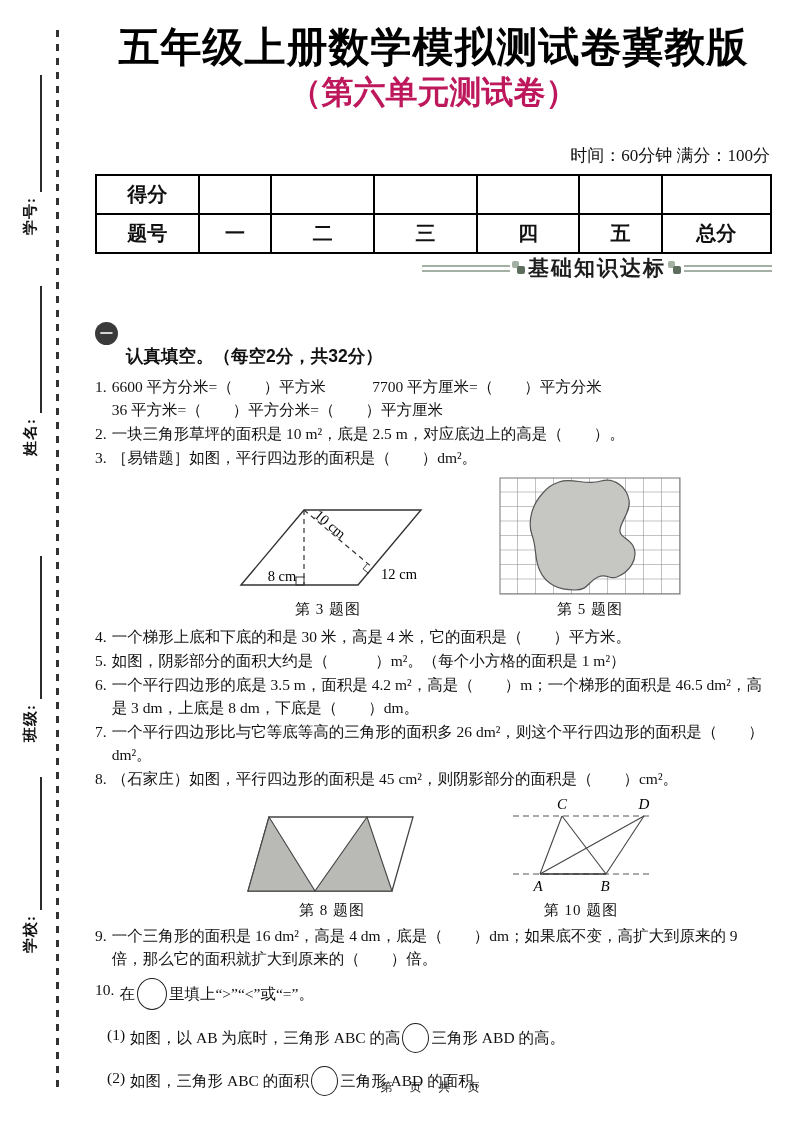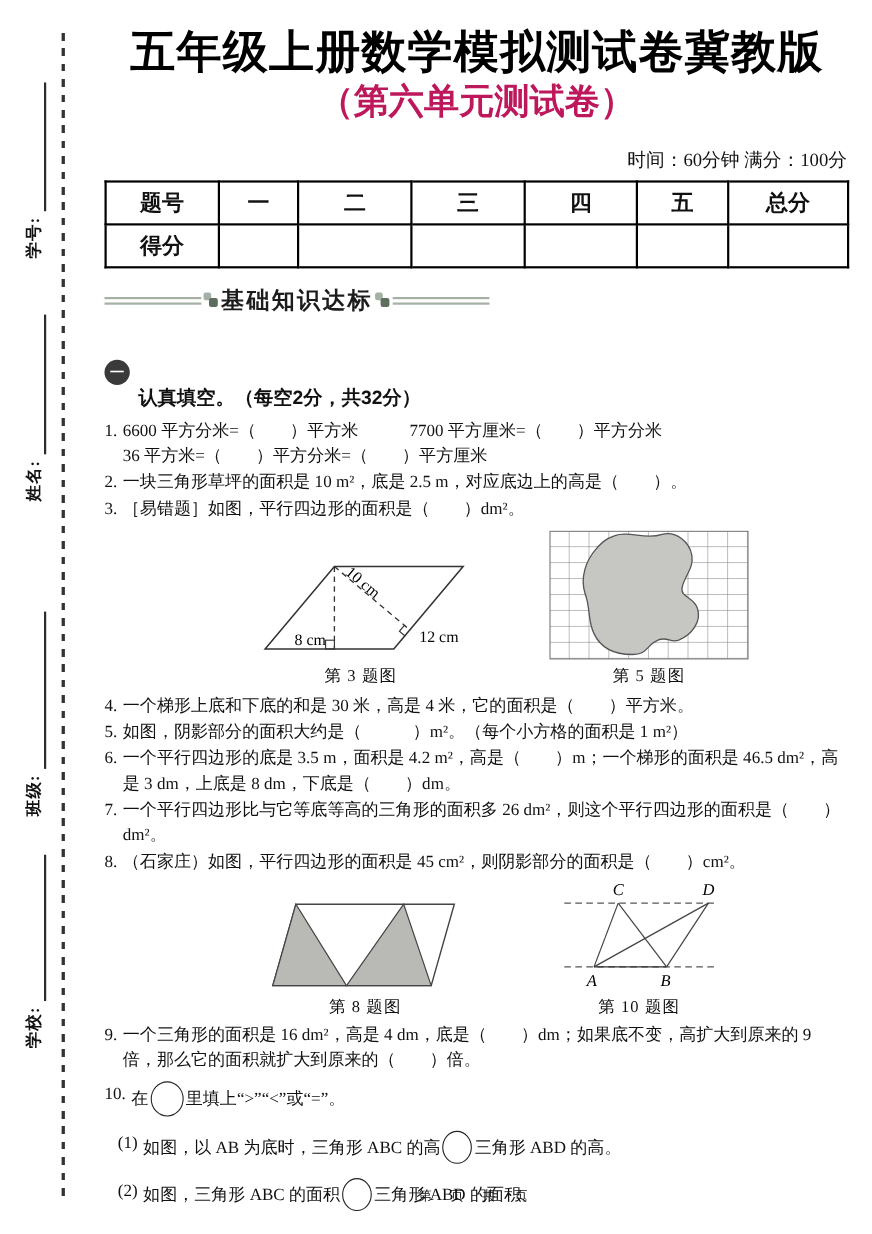--- a/index.html
+++ b/index.html
@@ -28,29 +28,29 @@
   .content { position:absolute; left:95px; top:24px; width:677px; }
 
   .title {
     font-family:"Liberation Sans","DejaVu Sans",sans-serif; font-weight:bold;
     font-size:41px; text-align:center; letter-spacing:1px; line-height:1.15; color:#000;
   }
   .subtitle {
     font-family:"Liberation Sans","DejaVu Sans",sans-serif; font-weight:bold;
     font-size:32px; text-align:center; margin-top:0; color:#be185d;
   }
-  .info { font-size:17px; text-align:right; margin-top:19px; padding-right:2px; }
+  .info { font-size:17px; text-align:right; margin-top:29px; padding-right:2px; }
 
   table.score { border-collapse:collapse; width:100%; margin-top:7px; table-layout:fixed; }
   table.score td {
     border:2.2px solid #000; height:39px; text-align:center;
     font-size:20px; font-weight:bold;
   }
 
-  .banner { display:flex; align-items:center; justify-content:flex-start; gap:2px; margin-top:15px; }
+  .banner { display:flex; align-items:center; justify-content:flex-end; gap:2px; margin-top:0; }
   .banner .btitle {
     font-family:"Liberation Sans","DejaVu Sans",sans-serif; font-weight:bold;
     font-size:21px; letter-spacing:2px; color:#1c1c1c;
   }
   .deco-line { width:88px; height:7px; border-top:2px solid #a3b0a3; border-bottom:2px solid #a3b0a3; }
   .deco-quote { position:relative; width:14px; height:14px; }
   .deco-quote .sq1 { position:absolute; left:0; top:0; width:7px; height:7px; background:#a3b0a3; border-radius:2px; }
   .deco-quote .sq2 { position:absolute; left:5px; top:5px; width:8px; height:8px; background:#5e6e5e; border-radius:2px; }
 
   .sec-head { display:flex; align-items:center; gap:8px; margin-top:17px; }
@@ -116,36 +116,36 @@
         <col style="width:15.2%">
           <col style="width:10.8%">
           <col style="width:15.2%">
         <col style="width:15.2%">
           <col style="width:15.2%">
           <col style="width:12.2%">
           <col style="width:16.2%">
       </colgroup>
       <tbody>
           <tr>
+        <td>得分</td>
+        <td></td>
+        <td></td>
+        <td></td>
+        <td></td>
+        <td></td>
+        <td></td>
+      </tr>
+      <tr>
         <td>题号</td>
         <td>一</td>
         <td>二</td>
         <td>三</td>
         <td>四</td>
         <td>五</td>
         <td>总分</td>
-      </tr>
-      <tr>
-        <td>得分</td>
-        <td></td>
-        <td></td>
-        <td></td>
-        <td></td>
-        <td></td>
-        <td></td>
       </tr>
     </tbody>
       </table>
 
     <div class="banner">
       <span class="deco-line"></span>
       <span class="deco-quote">
           <span class="sq1"></span>
           <span class="sq2"></span>
         </span>

